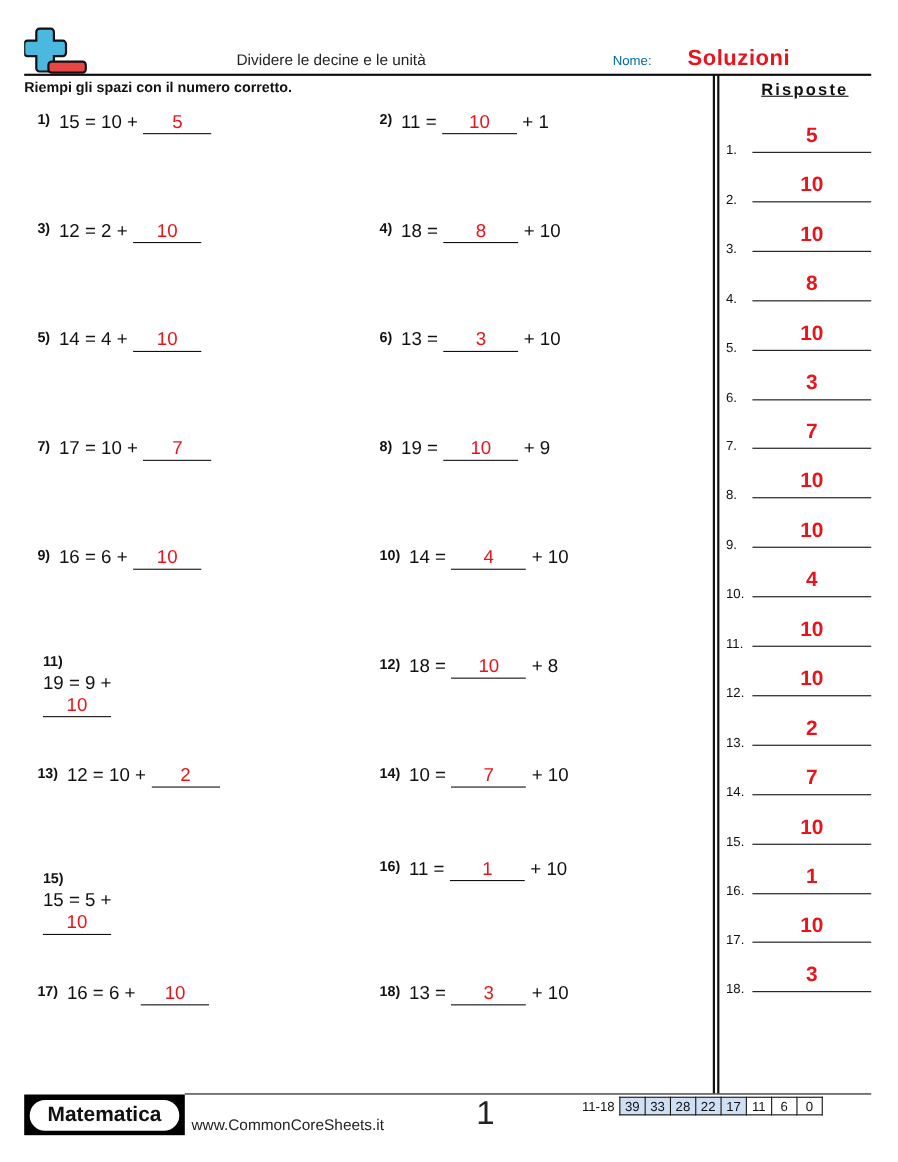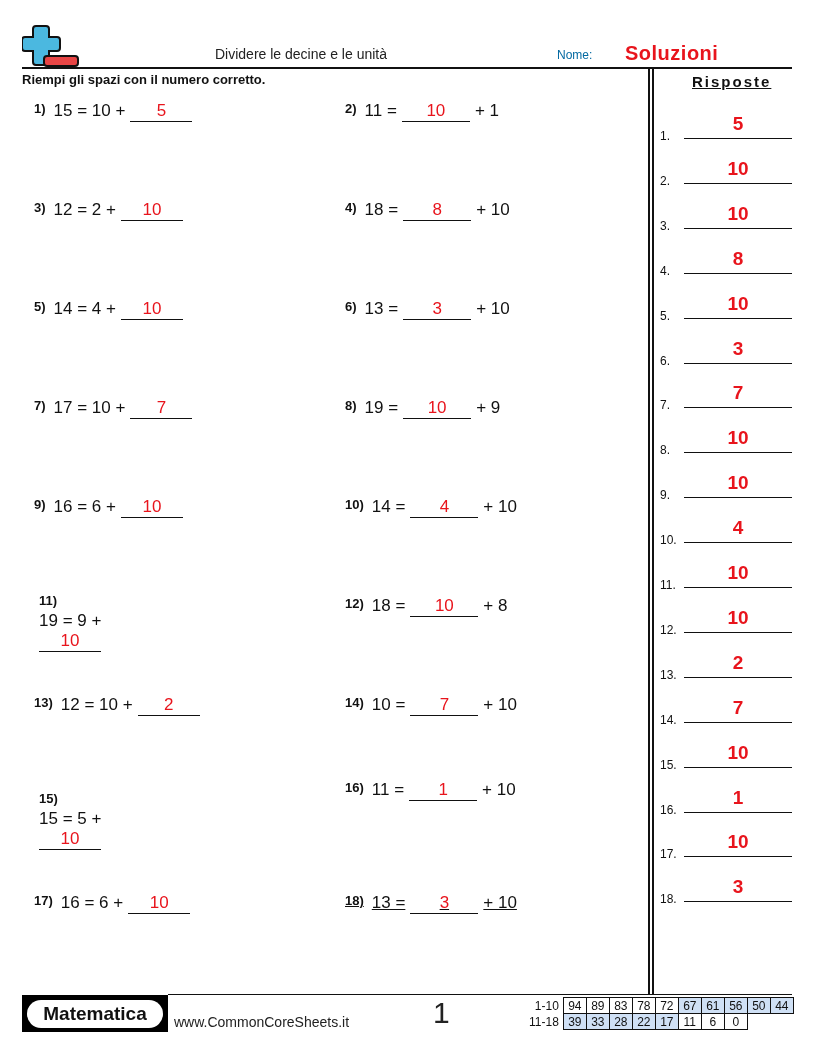--- a/index.html
+++ b/index.html
@@ -151,21 +151,21 @@
       <span>11 =</span>
       <span class="blank w68">1</span>
       <span>+ 10</span>
     </div>
     <div class="q" style="left: 34px; top: 893px;">
       <span class="num">17)</span>
       <span>16 = 6 +</span>
       <span class="blank w62">10</span>
       <span></span>
     </div>
-    <div class="q" style="left: 345px; top: 893px; text-decoration: underline;">
+    <div class="q" style="left: 345px; top: 893px;">
       <span class="num">18)</span>
       <span>13 =</span>
       <span class="blank w68">3</span>
       <span>+ 10</span>
     </div>
   </div>
 
 <div id="answers">
     <div class="ans" style="top: 103px;">
       <span class="alabel">1.</span>
@@ -260,33 +260,20 @@
   </div>
 
 <div class="abs hline-bottom"></div>
 <div class="abs brand-box"></div>
 <div class="abs brand-pill">Matematica</div>
 <div class="abs website">www.CommonCoreSheets.it</div>
 <div class="abs page-num">1</div>
 
 <table class="score">
   <tbody>
-      <tr>
-    <td class="lab">1-10</td>
-    <td>94</td>
-    <td>89</td>
-    <td>83</td>
-    <td>78</td>
-    <td>72</td>
-    <td class="hi">67</td>
-    <td class="hi">61</td>
-    <td class="hi">56</td>
-    <td class="hi">50</td>
-    <td class="hi">44</td>
-  </tr>
   <tr>
     <td class="lab">11-18</td>
     <td class="hi">39</td>
     <td class="hi">33</td>
     <td class="hi">28</td>
     <td class="hi">22</td>
     <td class="hi">17</td>
     <td>11</td>
     <td>6</td>
     <td>0</td>

